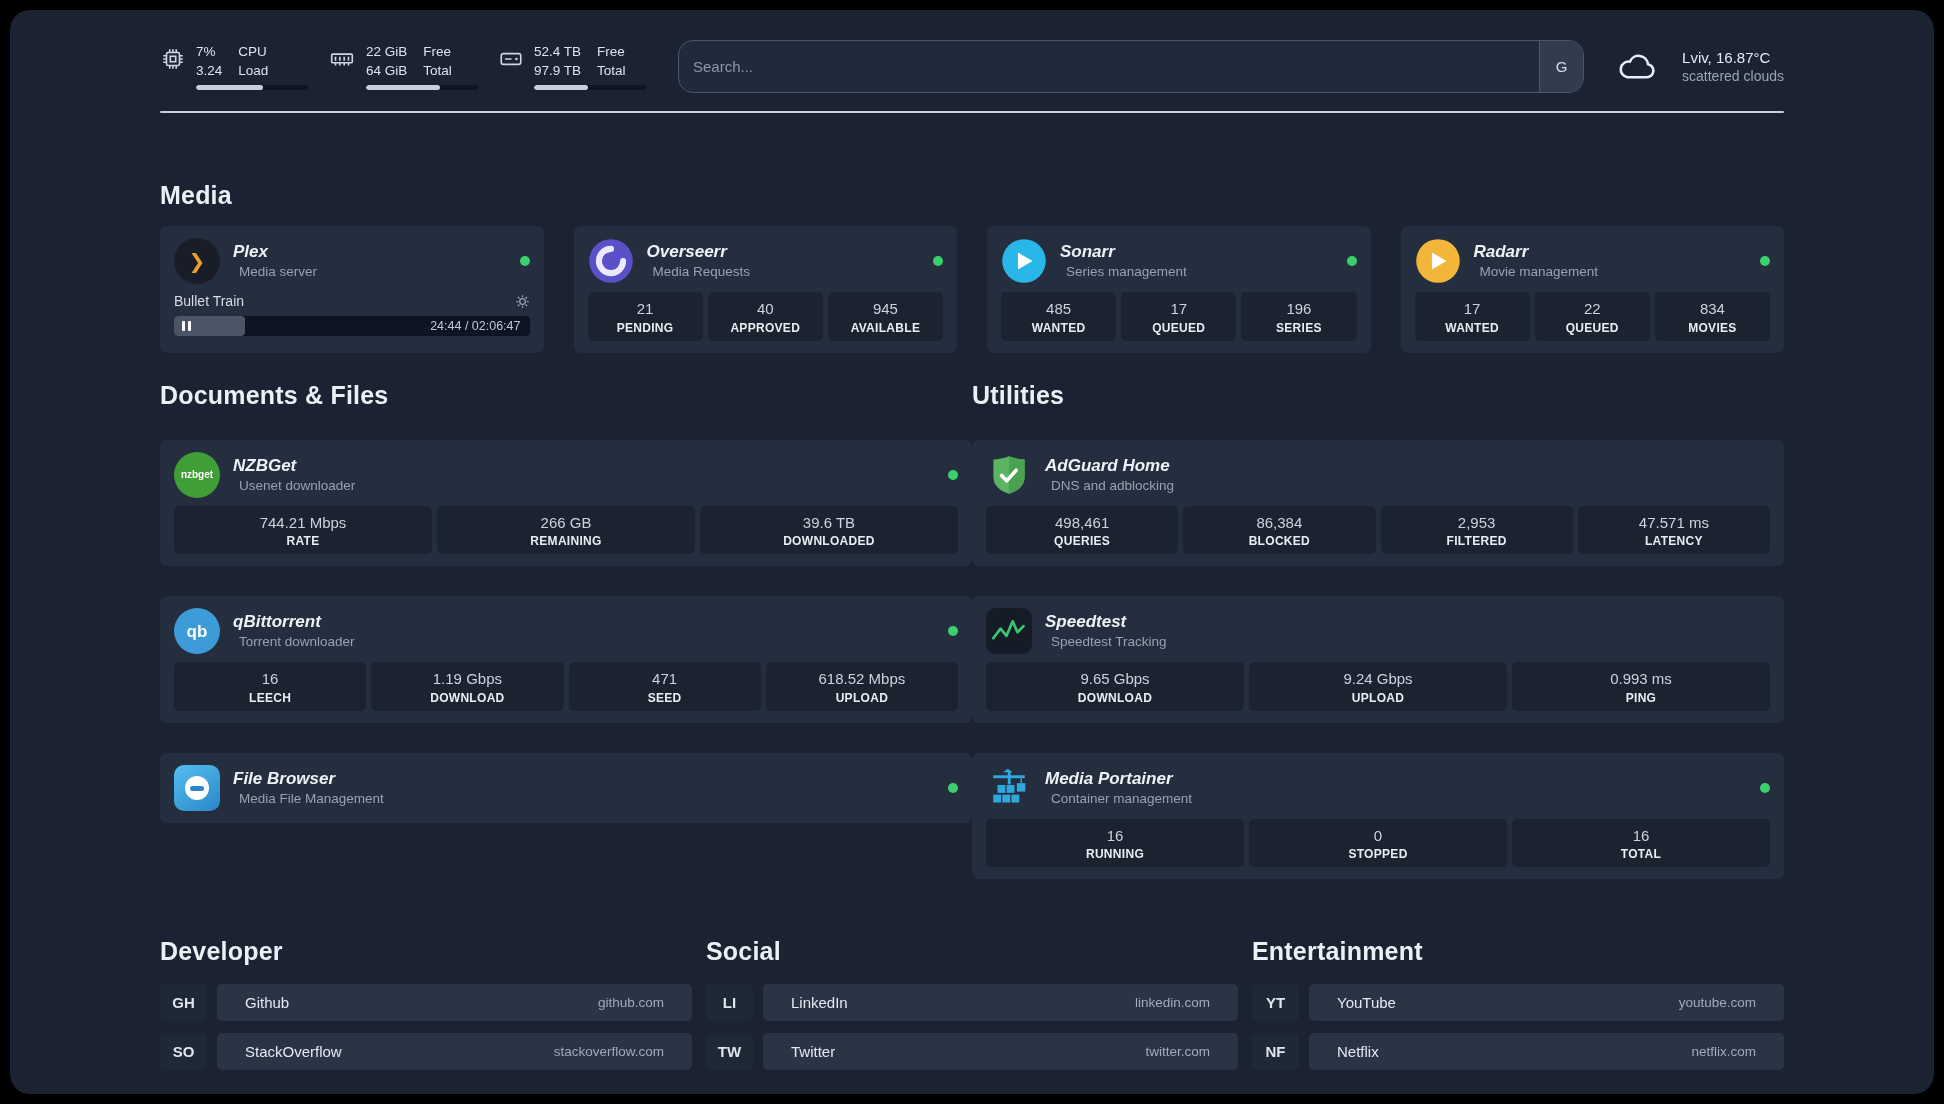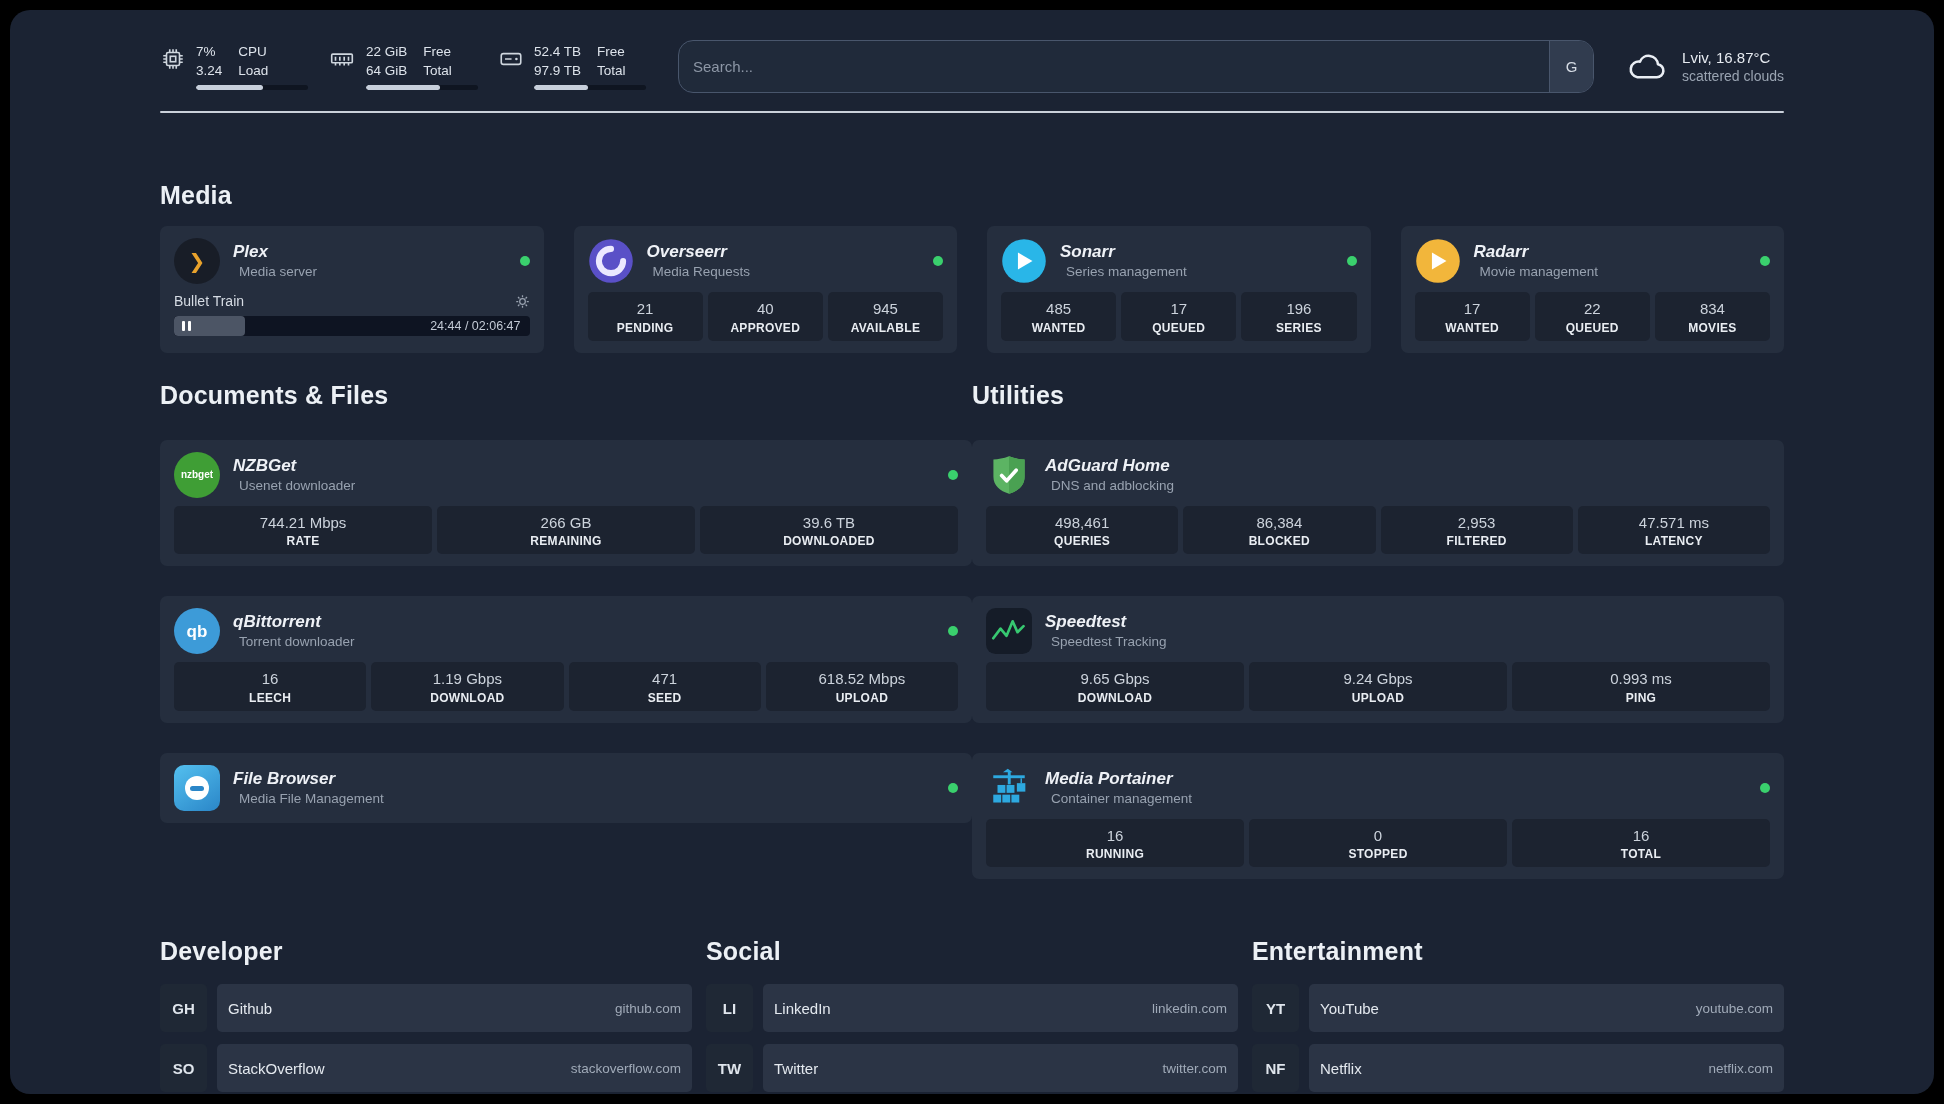--- a/index.html
+++ b/index.html
@@ -16,21 +16,21 @@
   .m-text { display:flex; gap:16px; font-size:13.5px; color:#dde3eb; line-height:1.35; }
   .m-col { display:flex; flex-direction:column; }
   .m-bar { margin-top:5px; height:5px; border-radius:3px; background:#0f1521; overflow:hidden; }
   .m-fill { display:block; height:100%; background:#c7cfdb; border-radius:3px; }
 
   .search { flex:1; margin:0 32px; display:flex; height:53px; border:1px solid #49566c; border-radius:15px; background:#202a3a; overflow:hidden; }
   .search input { flex:1; background:transparent; border:0; outline:0; color:#e2e7ee; font-size:15px; padding:0 14px; font-family:inherit; }
   .search input::placeholder { color:#8d97a6; }
   .g-btn { width:44px; background:#313c4f; border:0; border-left:1px solid #49566c; color:#d6dce5; font-size:15px; cursor:pointer; font-family:inherit; }
 
-  .weather { display:flex; gap:12px; align-items:center; }
+  .weather { display:flex; gap:22px; align-items:center; }
   .w-loc { font-size:15px; color:#e7ebf1; }
   .w-cond { font-size:14px; color:#9aa4b2; margin-top:2px; }
 
   .divider { height:2px; background:#d9dfe8; opacity:.92; margin-top:18px; border-radius:1px; }
 
   
   h2.sec { font-size:25px; font-weight:600; color:#ecf0f5; letter-spacing:.2px; }
   .media-title { margin:68px 0 16px; }
   .grid4 { display:grid; grid-template-columns:repeat(4,1fr); gap:30px; }
 
@@ -67,23 +67,23 @@
   .np-bar { margin-top:7px; height:20px; position:relative; background:#0e1422; border-radius:4px; overflow:hidden; }
   .np-fill { position:absolute; left:0; top:0; bottom:0; background:#4c5565; border-radius:4px; }
   .pause { position:absolute; left:8px; top:50%; transform:translateY(-50%); display:flex; gap:3px; cursor:pointer; }
   .pause i { width:3px; height:10px; background:#fff; border-radius:1px; }
   .np-time { position:absolute; right:9px; top:0; line-height:20px; font-size:12.5px; color:#c3cad5; }
 
   
   .bm-grid { display:grid; grid-template-columns:repeat(3,1fr); gap:14px; margin-top:58px; align-items:start; }
   .bm-group h2.sec { margin:0 0 18px; }
   .bm-list { display:flex; flex-direction:column; gap:12px; }
-  .bm-row { display:flex; height:48px; cursor:pointer; }
+  .bm-row { display:flex; height:37px; cursor:pointer; }
   .bm-abbr { width:47px; background:#1f2835; border-radius:5px; display:flex; align-items:center; justify-content:center; font-size:15px; font-weight:600; color:#dfe5ec; flex:0 0 auto; }
-  .bm-main { flex:1; margin-left:10px; background:#2b3445; border-radius:5px; display:flex; align-items:center; padding:0 11px; min-width:0; }
+  .bm-main { flex:1; margin-left:10px; background:#2b3445; border-radius:5px; display:flex; align-items:center; padding:0 28px; min-width:0; }
   .bm-name { font-size:15px; color:#e4e9ef; }
   .bm-url { margin-left:auto; font-size:13.5px; color:#a0aab8; }
 </style>
 </head>
 <body>
 
 <div class="panel">
   <div class="content">
 
     <div class="topbar">

